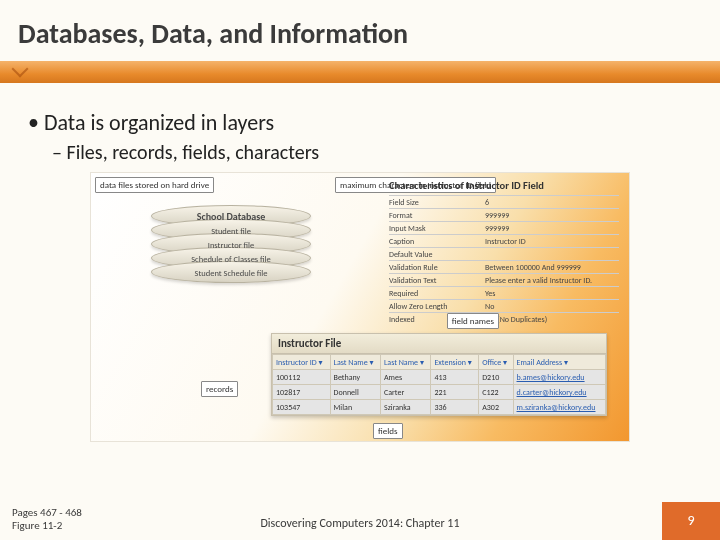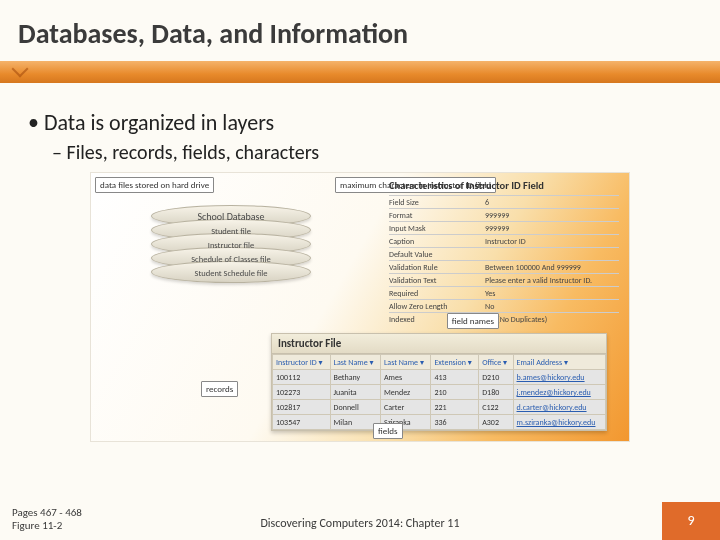--- a/index.html
+++ b/index.html
@@ -77,21 +77,21 @@
     border-radius: 50%;
     background: linear-gradient(to bottom,#f7f3e8,#d8d3c3);
     border: 1px solid #b8b2a0;
     margin-top: -8px;
     text-align: center;
     font-size: 8.5px;
     line-height: 22px;
     color: #4a4a4a;
     box-shadow: 0 2px 3px rgba(0,0,0,0.15);
   }
-  .disc.top { font-weight: normal; font-size: 10px; }
+  .disc.top { font-weight: bold; font-size: 10px; }
   .char-section {
     position: absolute;
     right: 10px; top: 6px;
     width: 230px;
   }
   .char-title {
     font-weight: bold;
     font-size: 10.5px;
     margin-bottom: 3px;
   }
@@ -248,28 +248,20 @@
         <tbody id="if-body">
             <tr>
               <td>100112</td>
               <td>Bethany</td>
               <td>Ames</td>
               <td>413</td>
               <td>D210</td>
               <td class="email">b.ames@hickory.edu</td>
             </tr>
             <tr>
-              <td>102273</td>
-              <td>Juanita</td>
-              <td>Mendez</td>
-              <td>210</td>
-              <td>D180</td>
-              <td class="email">j.mendez@hickory.edu</td>
-            </tr>
-            <tr>
               <td>102817</td>
               <td>Donnell</td>
               <td>Carter</td>
               <td>221</td>
               <td>C122</td>
               <td class="email">d.carter@hickory.edu</td>
             </tr>
             <tr>
               <td>103547</td>
               <td>Milan</td>

